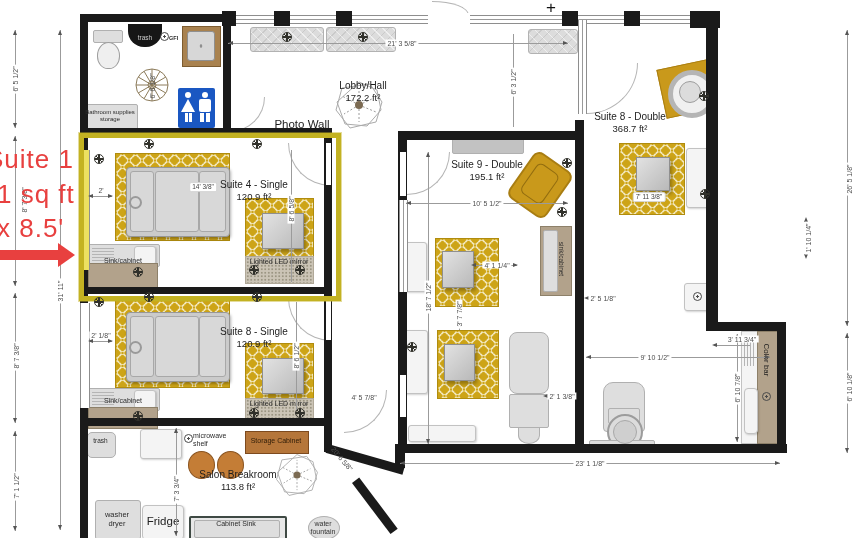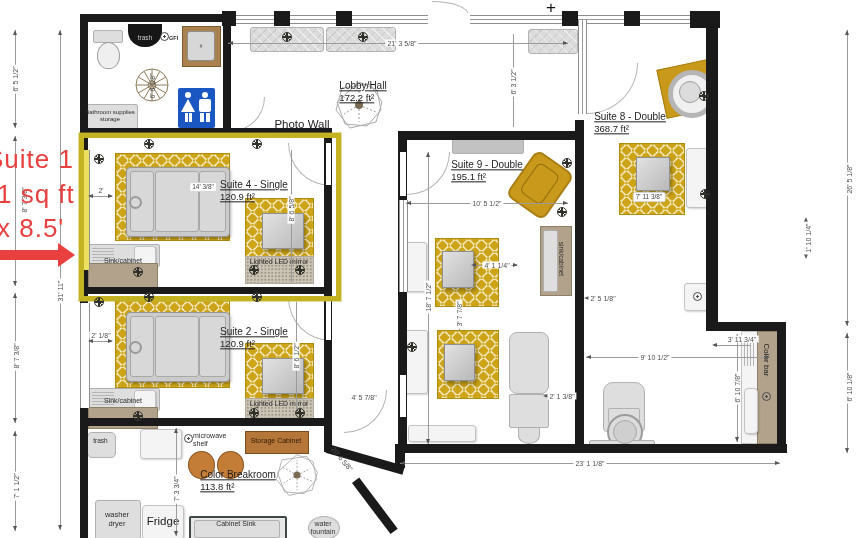--- a/index.html
+++ b/index.html
@@ -17,22 +17,22 @@
   .dim{position:absolute;font-size:7px;color:#4e4e4e;white-space:nowrap;line-height:1;
        transform:translate(-50%,-50%);background:#fff;padding:0 2px;z-index:9;}
   .dim.v{transform:translate(-50%,-50%) rotate(-90deg);}
   .chip{position:absolute;font-size:6.5px;color:#444;background:#fff;border:1px solid #d5d5d5;border-radius:2px;
        padding:0 2px;transform:translate(-50%,-50%);white-space:nowrap;z-index:9;line-height:1.2;}
   .ah{position:absolute;width:0;height:0;z-index:8;}
   .ah.up{border-left:2.5px solid transparent;border-right:2.5px solid transparent;border-bottom:5px solid #555;}
   .ah.down{border-left:2.5px solid transparent;border-right:2.5px solid transparent;border-top:5px solid #555;}
   .ah.left{border-top:2.5px solid transparent;border-bottom:2.5px solid transparent;border-right:5px solid #555;}
   .ah.right{border-top:2.5px solid transparent;border-bottom:2.5px solid transparent;border-left:5px solid #555;}
-  .rlabel{position:absolute;transform:translate(-50%,-50%);text-align:left;font-size:10px;line-height:1.3;
-       color:#1d1d1d;white-space:nowrap;z-index:7;text-decoration:underline;}
+  .rlabel{position:absolute;transform:translate(-50%,-50%);text-align:center;font-size:10px;line-height:1.3;
+       color:#1d1d1d;white-space:nowrap;z-index:7;}
   .rlabel .area{display:block;font-size:9.5px;}
   .rlabel .nm{display:block;}
   .flabel{position:absolute;font-size:7px;color:#2b2b2b;text-align:center;line-height:1.15;z-index:7;}
   .rug{position:absolute;background-color:#cda417;border:1px solid #b08c0e;z-index:2;
        background-image:radial-gradient(circle,rgba(246,238,205,0) 4.2px,rgba(246,238,205,.75) 4.3px,rgba(246,238,205,.75) 5.4px,rgba(246,238,205,0) 5.6px),
                         radial-gradient(circle,rgba(246,238,205,0) 4.2px,rgba(246,238,205,.75) 4.3px,rgba(246,238,205,.75) 5.4px,rgba(246,238,205,0) 5.6px);
        background-size:13px 13px;background-position:0 0,6.5px 6.5px;}
   .bed{position:absolute;background:#cbcbcb;border:1px solid #979797;border-radius:4px;
        box-shadow:1px 2px 3px rgba(0,0,0,.3);z-index:3;}
   .bedseg{position:absolute;background:#d8d8d8;border:1px solid #a8a8a8;border-radius:3px;z-index:4;}
@@ -260,21 +260,21 @@
   <div class="dline" style="left:291px;top:150px;width:1px;height:132px;"></div>
   <span class="dim v" style="left:291px;top:209px;">8' 6 5/8"</span>
 
   <div class="rug" style="left:115px;top:300px;width:113px;height:86px;"></div>
   <div class="bed" style="left:126px;top:312px;width:102px;height:68px;"></div>
   <div class="bedseg" style="left:130px;top:316px;width:22px;height:59px;"></div>
   <div class="bedseg" style="left:155px;top:316px;width:42px;height:59px;"></div>
   <div class="bedseg" style="left:199px;top:316px;width:25px;height:59px;"></div>
   <div class="abs" style="left:129px;top:341px;width:9px;height:9px;border:2px solid #9a9a9a;border-radius:50%;z-index:4;"></div>
   <div class="rlabel" style="left:254px;top:338px;">
-    <span class="nm">Suite 2 - Single</span>
+    <span class="nm">Suite 8 - Single</span>
       <span class="area">120.9 ft²</span>
   </div>
   <div class="rug" style="left:245px;top:343px;width:67px;height:62px;"></div>
   <div class="mirror" style="left:262px;top:358px;width:40px;height:34px;"></div>
   <div class="pad" style="left:245px;top:398px;width:67px;height:24px;"></div>
   <span class="flabel" style="left:246px;top:400px;width:66px;">Lighted LED mirror</span>
   <div class="gbox" style="left:88px;top:388px;width:70px;height:21px;"></div>
   <div class="abs" style="left:92px;top:392px;width:22px;height:13px;background:repeating-linear-gradient(to bottom,#b5b5b5 0 1px,transparent 1px 3px);z-index:4;"></div>
   <div class="wbox" style="left:134px;top:390px;width:20px;height:17px;"></div>
   <div class="tan" style="left:88px;top:407px;width:68px;height:20px;"></div>
@@ -289,21 +289,21 @@
   <div class="gbox" style="left:87px;top:432px;width:27px;height:24px;border-radius:5px;"></div>
   <span class="flabel" style="left:88px;top:437px;width:25px;font-size:6.5px;">trash</span>
   <div class="wbox" style="left:140px;top:429px;width:40px;height:28px;"></div>
   <div class="gfi" style="left:184px;top:434px;"></div>
   <span class="flabel" style="left:193px;top:432px;width:42px;text-align:left;">microwave shelf</span>
   <div class="abs" style="left:245px;top:431px;width:62px;height:21px;background:#b5763a;border:1px solid #7d4a1e;z-index:3;"></div>
   <span class="flabel" style="left:246px;top:437px;width:60px;color:#2f1c07;">Storage Cabinet</span>
   <div class="abs" style="left:188px;top:451px;width:25px;height:26px;background:#c47d36;border:1.5px solid #8a5420;border-radius:50%;z-index:3;"></div>
   <div class="abs" style="left:217px;top:451px;width:25px;height:26px;background:#c47d36;border:1.5px solid #8a5420;border-radius:50%;z-index:3;"></div>
   <div class="rlabel" style="left:238px;top:481px;">
-    <span class="nm">Color Breakroom</span>
+    <span class="nm">Salon Breakroom</span>
       <span class="area">113.8 ft²</span>
   </div>
   <svg class="abs" style="left:273px;top:452px;z-index:2;" width="48" height="46" viewBox="0 0 54 50">
     <g fill="none" stroke="#ababab" stroke-width="1">
       <polygon points="27,2 45,10 49,30 35,46 13,44 5,22"></polygon>
       <polygon points="10,8 38,4 50,22 44,42 18,48 4,30"></polygon>
       <path d="M27 25 L27 8 M27 25 L42 18 M27 25 L44 32 M27 25 L27 42 M27 25 L12 34 M27 25 L10 16" stroke="#9a9a9a" stroke-dasharray="2 2"></path>
       <circle cx="27" cy="25" r="4" fill="#7b6a52" stroke="none"></circle>
     </g>
   </svg>

